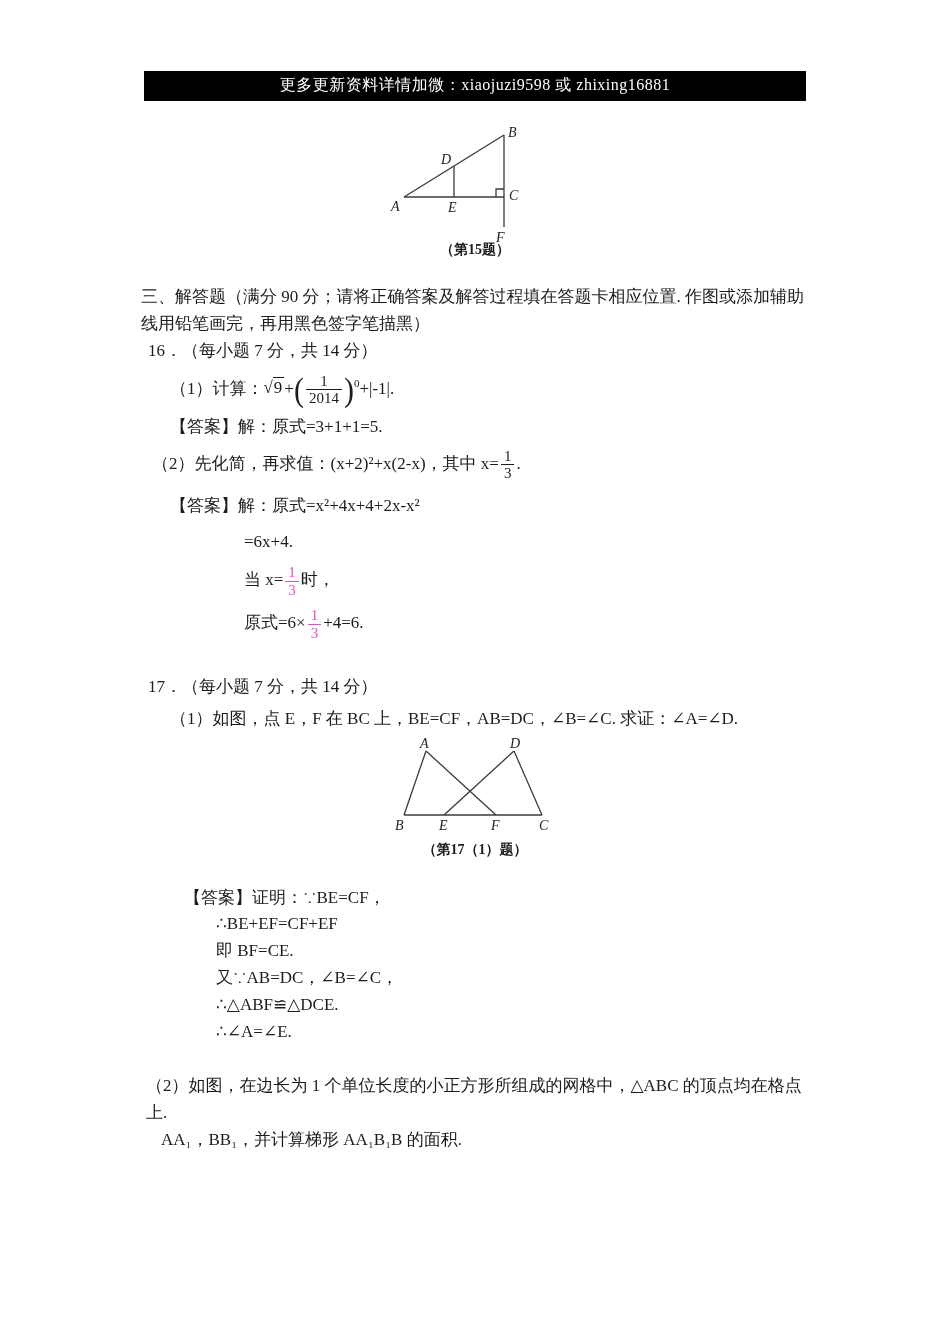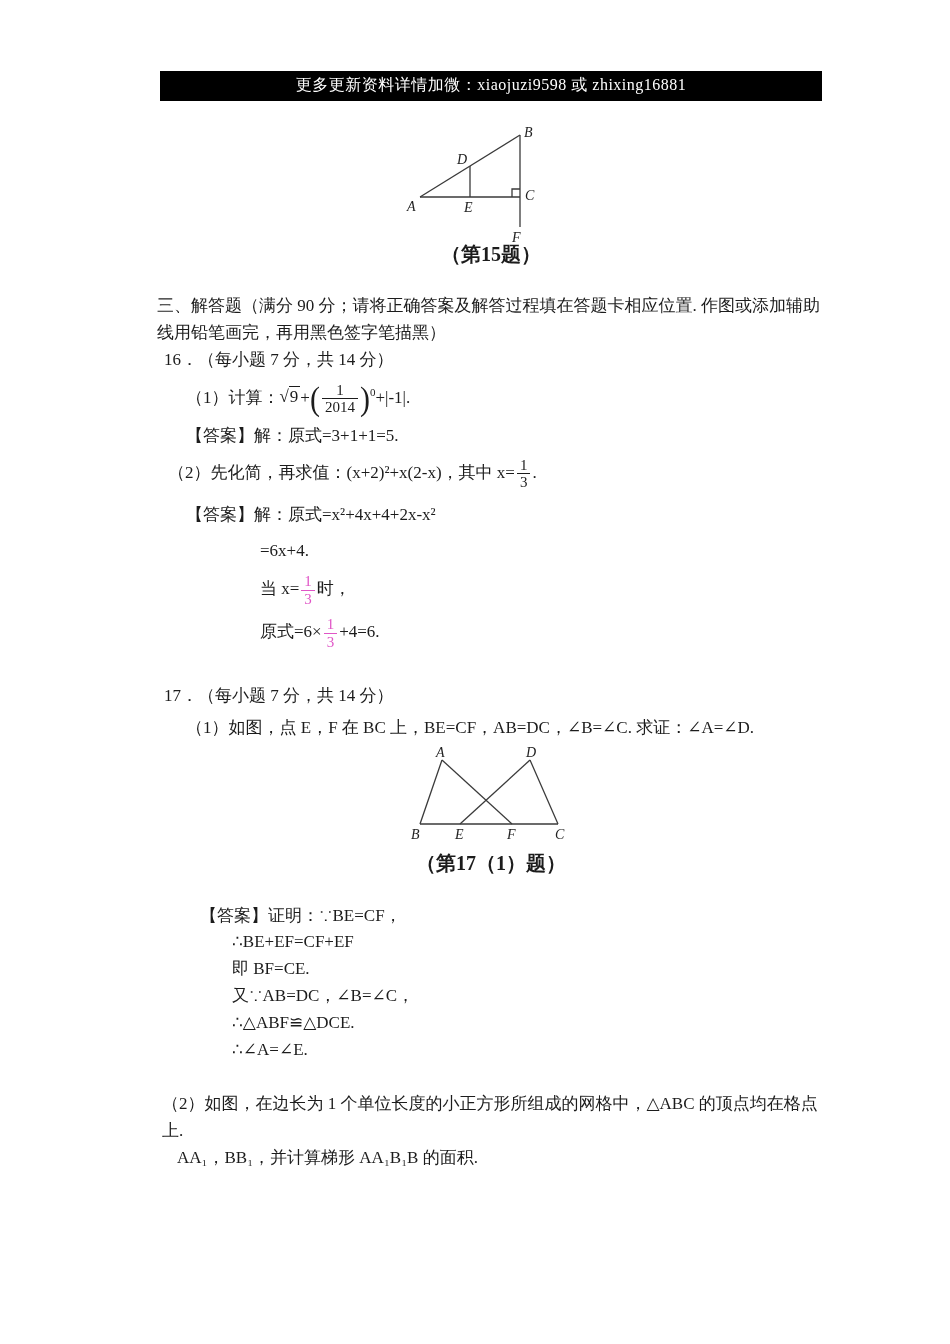--- a/index.html
+++ b/index.html
@@ -1,29 +1,29 @@
 <!DOCTYPE html>
 <html><head>
 <meta charset="utf-8">
 <style>
   html,body{margin:0;padding:0}
   body{
     width:950px;height:1344px;background:#ffffff;
     font-family:"Liberation Serif","DejaVu Serif",serif;
     color:#1c1c1c;font-size:17px;position:relative;overflow:hidden;
   }
-  .page{position:absolute;left:160px;top:71px;width:662px}
+  .page{position:absolute;left:144px;top:71px;width:662px}
   .header-bar{
     background:#000;color:#fff;text-align:center;
     font-size:16px;padding:4px 0 5px 0;letter-spacing:.5px;
   }
   .line{line-height:1.6}
   .figure{text-align:center}
   .figure svg{display:inline-block;vertical-align:top}
-  .figure-caption{font-weight:bold;font-size:20px;margin-top:-4px}
+  .figure-caption{font-weight:bold;font-size:14px;margin-top:-4px}
   .fig-label{font-style:italic;font-size:14px;fill:#222;font-family:"Liberation Serif",serif}
   
   .frac{display:inline-block;vertical-align:middle;text-align:center;line-height:1.1;font-size:15px;margin:0 2px}
   .frac>span{display:block;padding:0 3px}
   .frac .num{border-bottom:1px solid currentColor}
   .pink{color:#e054c6}
   .bigp{font-size:30px;font-weight:300;vertical-align:middle;line-height:1;display:inline-block;transform:scaleY(1.1)}
   sup.exp{font-size:11px;vertical-align:super}
   .rad{border-top:1.3px solid #1c1c1c;display:inline-block;line-height:1.1;padding:1px 2px 0 1px}
   .sqrt{white-space:nowrap}

